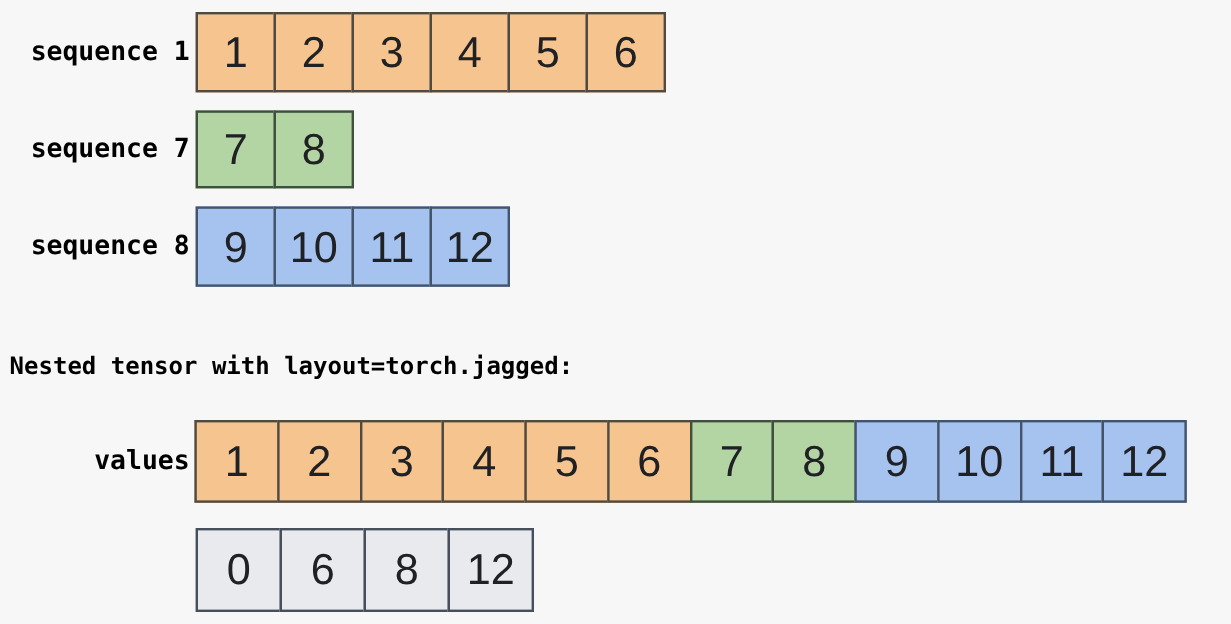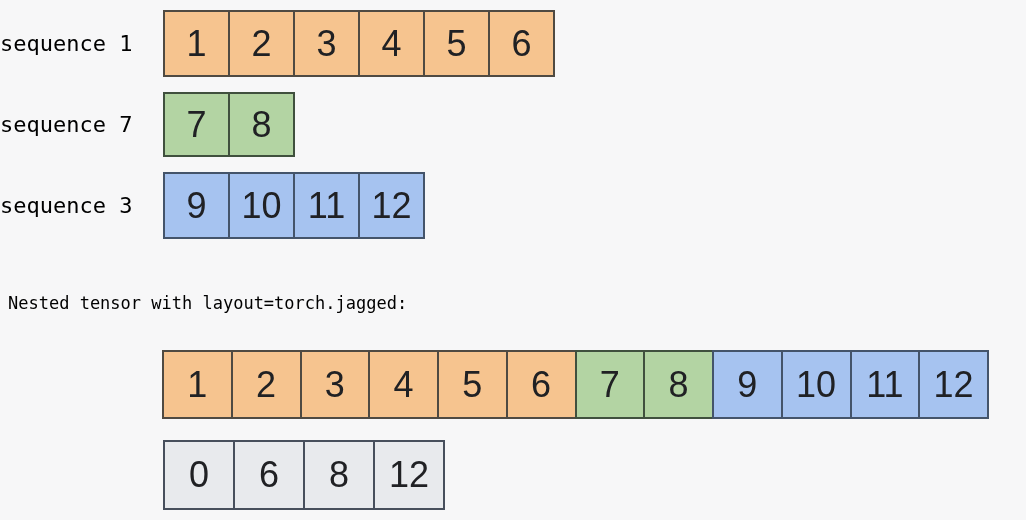--- a/index.html
+++ b/index.html
@@ -20,23 +20,23 @@
     position: absolute;
     left: 0;
     width: 100%;
     display: flex;
     align-items: center;
   }
   .gutter-label {
     position: absolute;
     left: 0;
     width: 158px;
-    text-align: left;
+    text-align: right;
     font-family: "DejaVu Sans Mono", monospace;
-    font-weight: normal;
+    font-weight: bold;
     font-size: 22px;
     color: var(--label-text, #000);
     white-space: pre;
   }
   .strip {
     position: absolute;
     top: 0;
     bottom: 0;
     display: flex;
   }
@@ -54,22 +54,22 @@
   .cell + .cell { margin-left: -2px; }
   .cell.orange { background: var(--orange, #f6c48f); border-color: var(--orange-border, #4f4a42); }
   .cell.green  { background: var(--green,  #b3d4a3); border-color: var(--green-border,  #40503e); }
   .cell.blue   { background: var(--blue,   #a6c3f0); border-color: var(--blue-border,   #44546a); }
   .cell.gray   { background: var(--gray,   #e8eaed); border-color: var(--gray-border,   #474f5c); }
   .title {
     position: absolute;
     left: 8px;
     top: 293px;
     font-family: "DejaVu Sans Mono", monospace;
-    font-weight: normal;
-    font-size: 17px;
+    font-weight: bold;
+    font-size: 20px;
     color: var(--label-text, #000);
     white-space: pre;
   }
 </style>
 </head>
 <body>
 
 <div class="canvas">
 
   <div class="row" style="top:10px;height:67px">
@@ -86,32 +86,33 @@
 
   <div class="row" style="top:92px;height:65px">
     <div class="gutter-label">sequence 7</div>
     <div class="strip" style="left:163px;--cw:67px">
         <div class="cell green">7</div>
         <div class="cell green">8</div>
       </div>
   </div>
 
   <div class="row" style="top:172px;height:67px">
-    <div class="gutter-label">sequence 3</div>
+    <div class="gutter-label">sequence 8</div>
     <div class="strip" style="left:163px;--cw:67px">
         <div class="cell blue">9</div>
         <div class="cell blue">10</div>
         <div class="cell blue">11</div>
         <div class="cell blue">12</div>
       </div>
   </div>
 
   <div class="title">Nested tensor with layout=torch.jagged:</div>
 
   <div class="row" style="top:350px;height:69px">
+    <div class="gutter-label">values</div>
     <div class="strip" style="left:162px;--cw:70.75px">
         <div class="cell orange">1</div>
         <div class="cell orange">2</div>
         <div class="cell orange">3</div>
         <div class="cell orange">4</div>
         <div class="cell orange">5</div>
         <div class="cell orange">6</div>
         <div class="cell green">7</div>
         <div class="cell green">8</div>
         <div class="cell blue">9</div>

